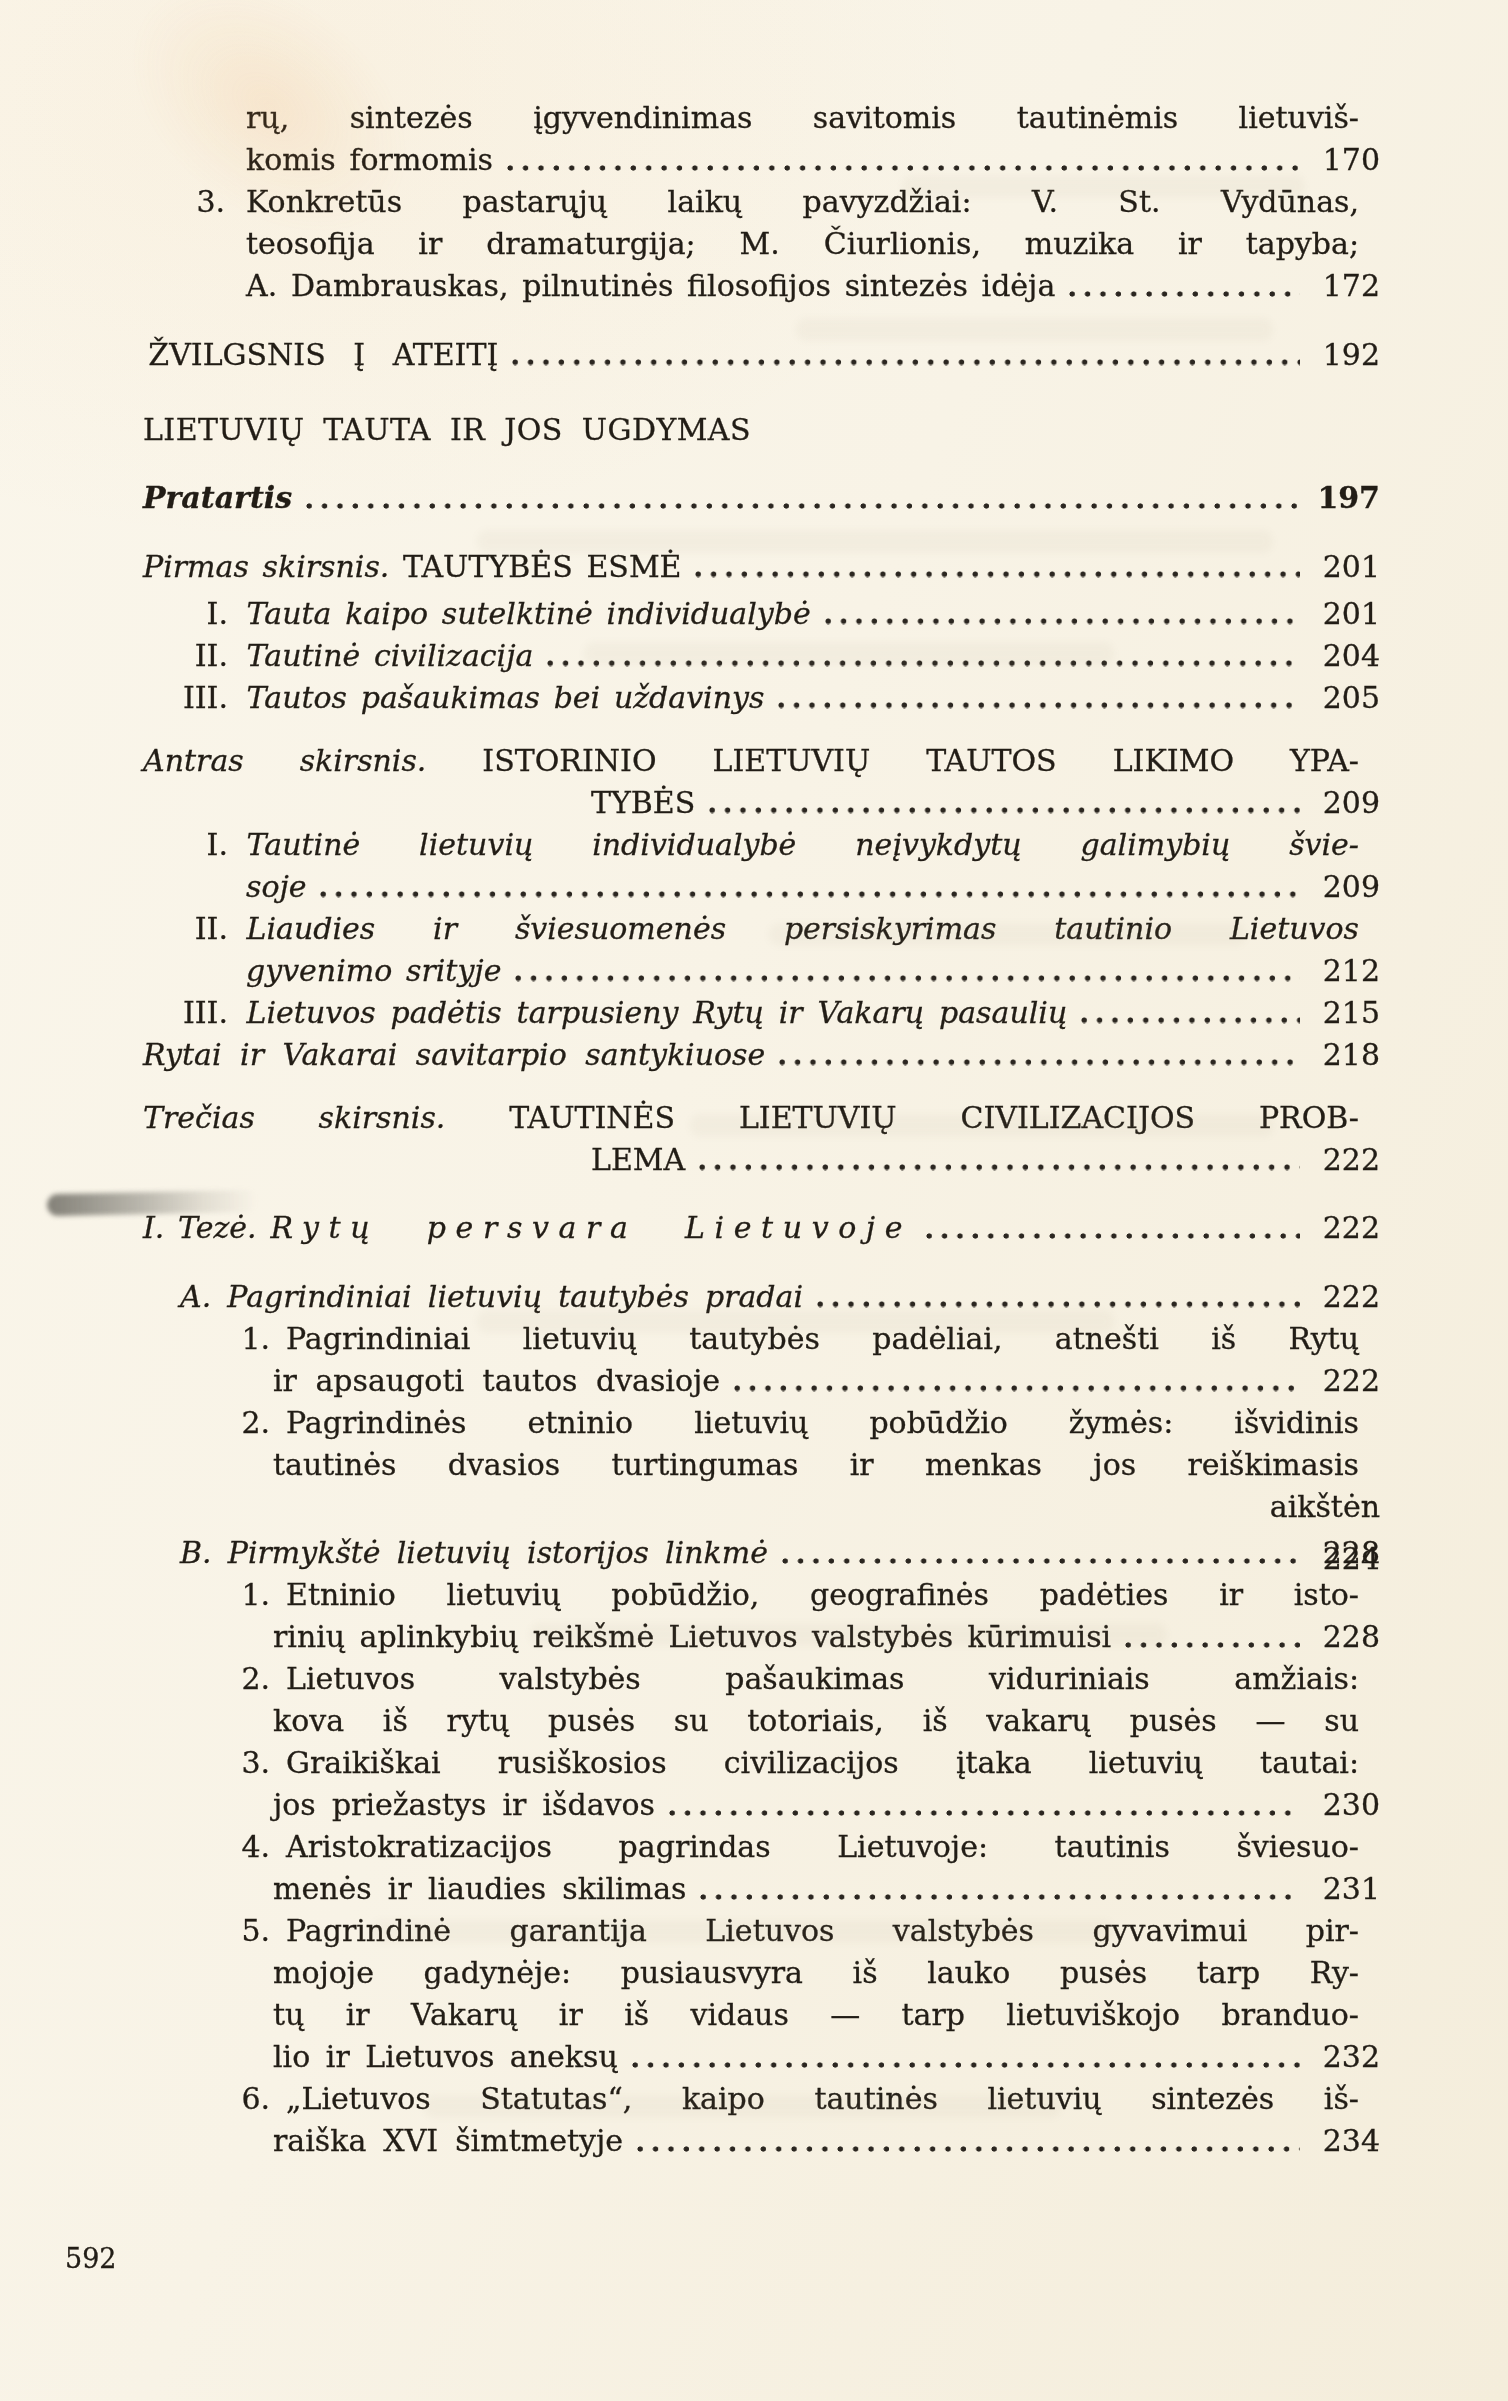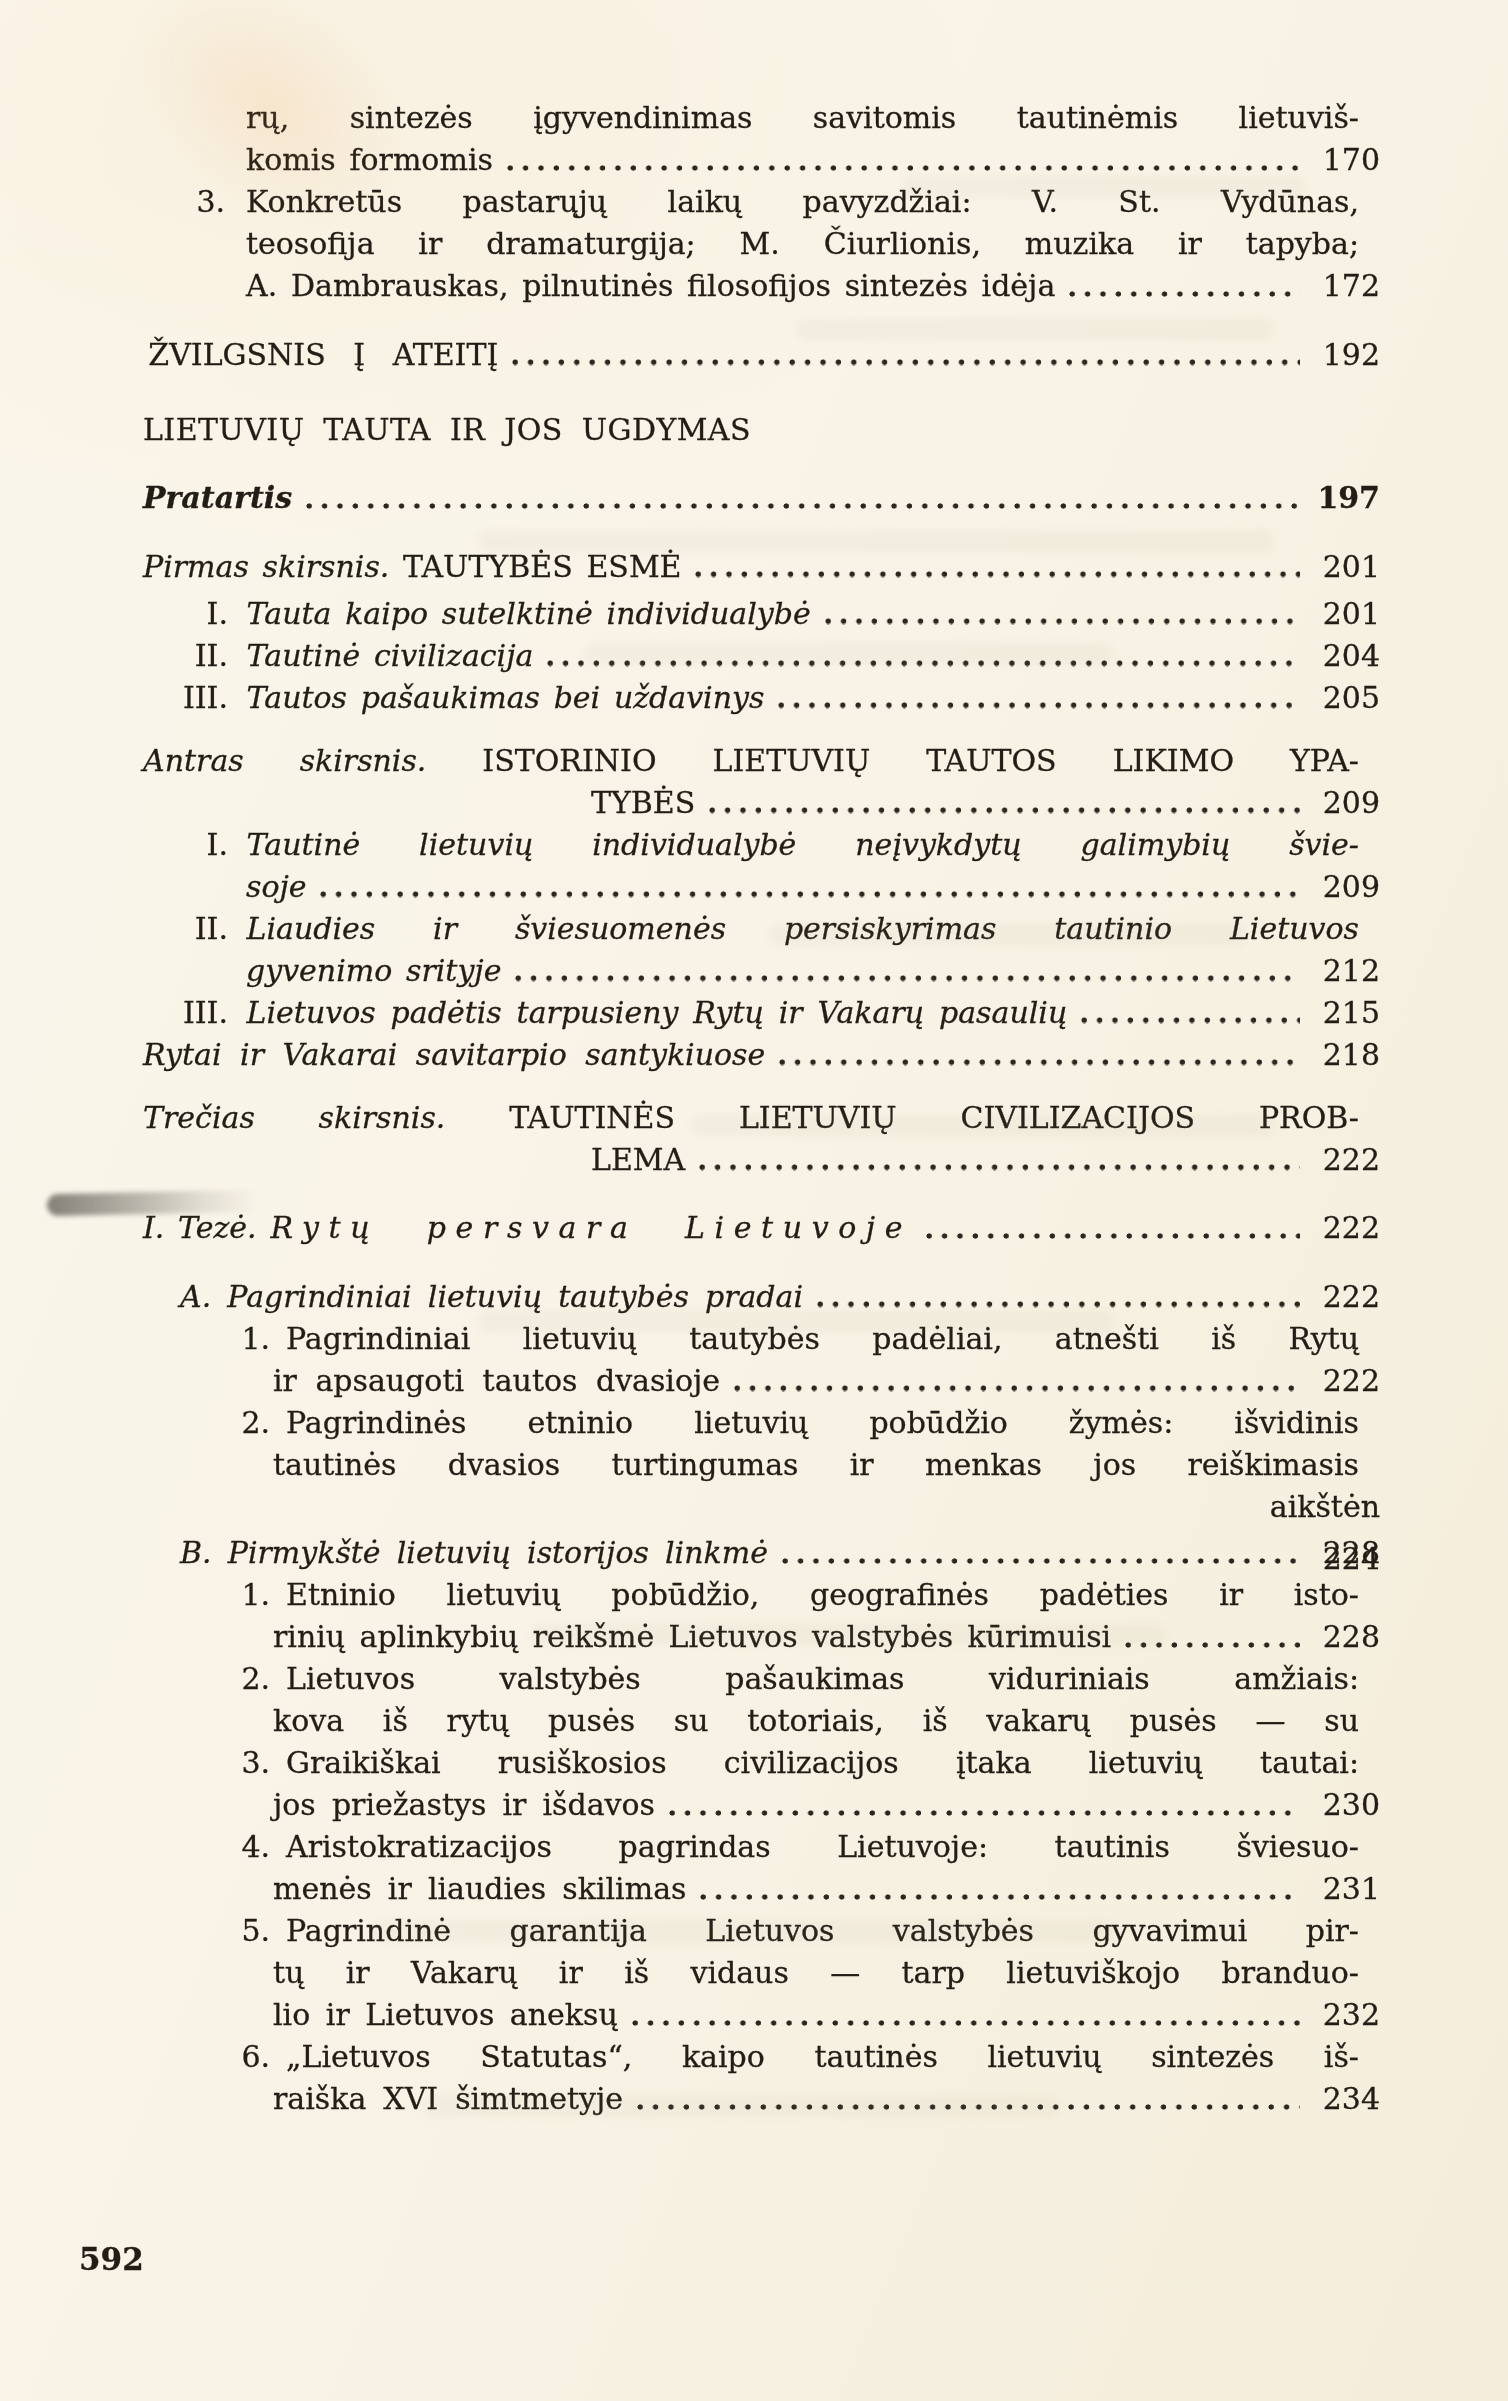--- a/index.html
+++ b/index.html
@@ -40,21 +40,21 @@
   .pnum { flex:none; width:69px; text-align:right; }
   .row.heading {
     display:block;
     text-align:left;
     padding-right:138px;
     word-spacing:0.3em;
     letter-spacing:0.015em;
   }
   .i  { font-style:italic; }
   .ls { font-style:italic; letter-spacing:0.32em; word-spacing:0.95em; }
-  .folio { position:absolute; left:79px; top:2243px; font-size:31px; line-height:32px;font-weight:bold; }
+  .folio { position:absolute; left:65px; top:2243px; font-size:27px; line-height:32px; }
   .smudge {
     position:absolute; left:47px; top:1192px; width:210px; height:22px;
     background:linear-gradient(90deg, rgba(110,108,100,0.85) 0%, rgba(135,133,125,0.55) 45%, rgba(160,156,146,0.25) 75%, rgba(170,166,156,0) 100%);
     border-radius:11.7px;
     filter:blur(2.7px);
     transform:rotate(-1.2deg);
   }
   .stain {
     position:absolute; left:64px; top:-32px; width:371px; height:329px;
     background:radial-gradient(ellipse 60% 45% at 50% 40%, rgba(230,150,70,0.12), rgba(230,150,70,0) 70%);
@@ -253,20 +253,23 @@
       <div class="row" style="padding-left: 130px; word-spacing: 0.22em;">
         <span class="txt"><span>menės ir liaudies skilimas</span></span>
         <span class="dots"></span>
         <span class="pnum">231</span>
       </div>
       <div class="row j" style="padding-left: 90px;">
         <span class="mk" style="width: 37px; margin-right: 16px;">5.</span>
         <span class="txt"><span>Pagrindinė garantija Lietuvos valstybės gyvavimui pir-</span></span>
       </div>
       <div class="row j" style="padding-left: 130px;">
+        <span class="txt"><span>mojoje gadynėje: pusiausvyra iš lauko pusės tarp Ry-</span></span>
+      </div>
+      <div class="row j" style="padding-left: 130px;">
         <span class="txt"><span>tų ir Vakarų ir iš vidaus — tarp lietuviškojo branduo-</span></span>
       </div>
       <div class="row" style="padding-left: 130px; word-spacing: 0.2em;">
         <span class="txt"><span>lio ir Lietuvos aneksų</span></span>
         <span class="dots"></span>
         <span class="pnum">232</span>
       </div>
       <div class="row j" style="padding-left: 90px;">
         <span class="mk" style="width: 37px; margin-right: 16px;">6.</span>
         <span class="txt"><span>„Lietuvos Statutas“, kaipo tautinės lietuvių sintezės iš-</span></span>

